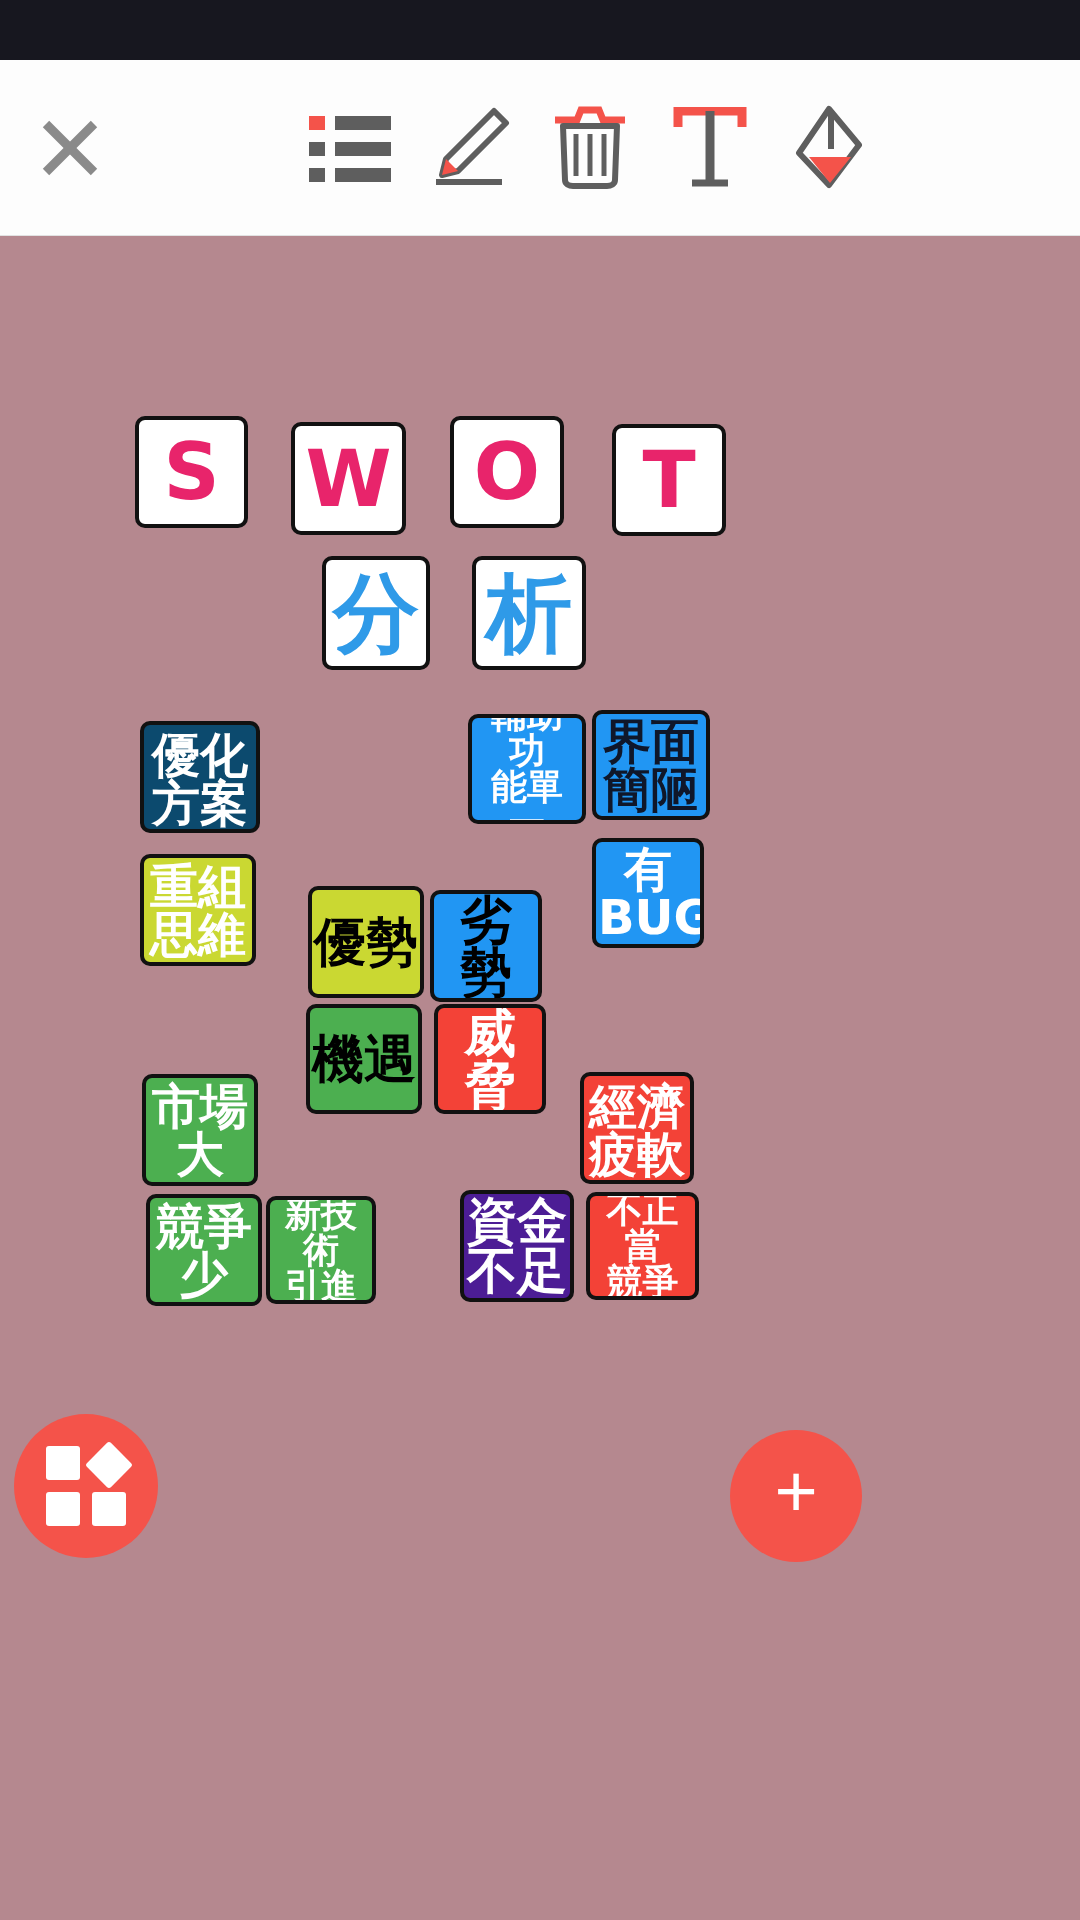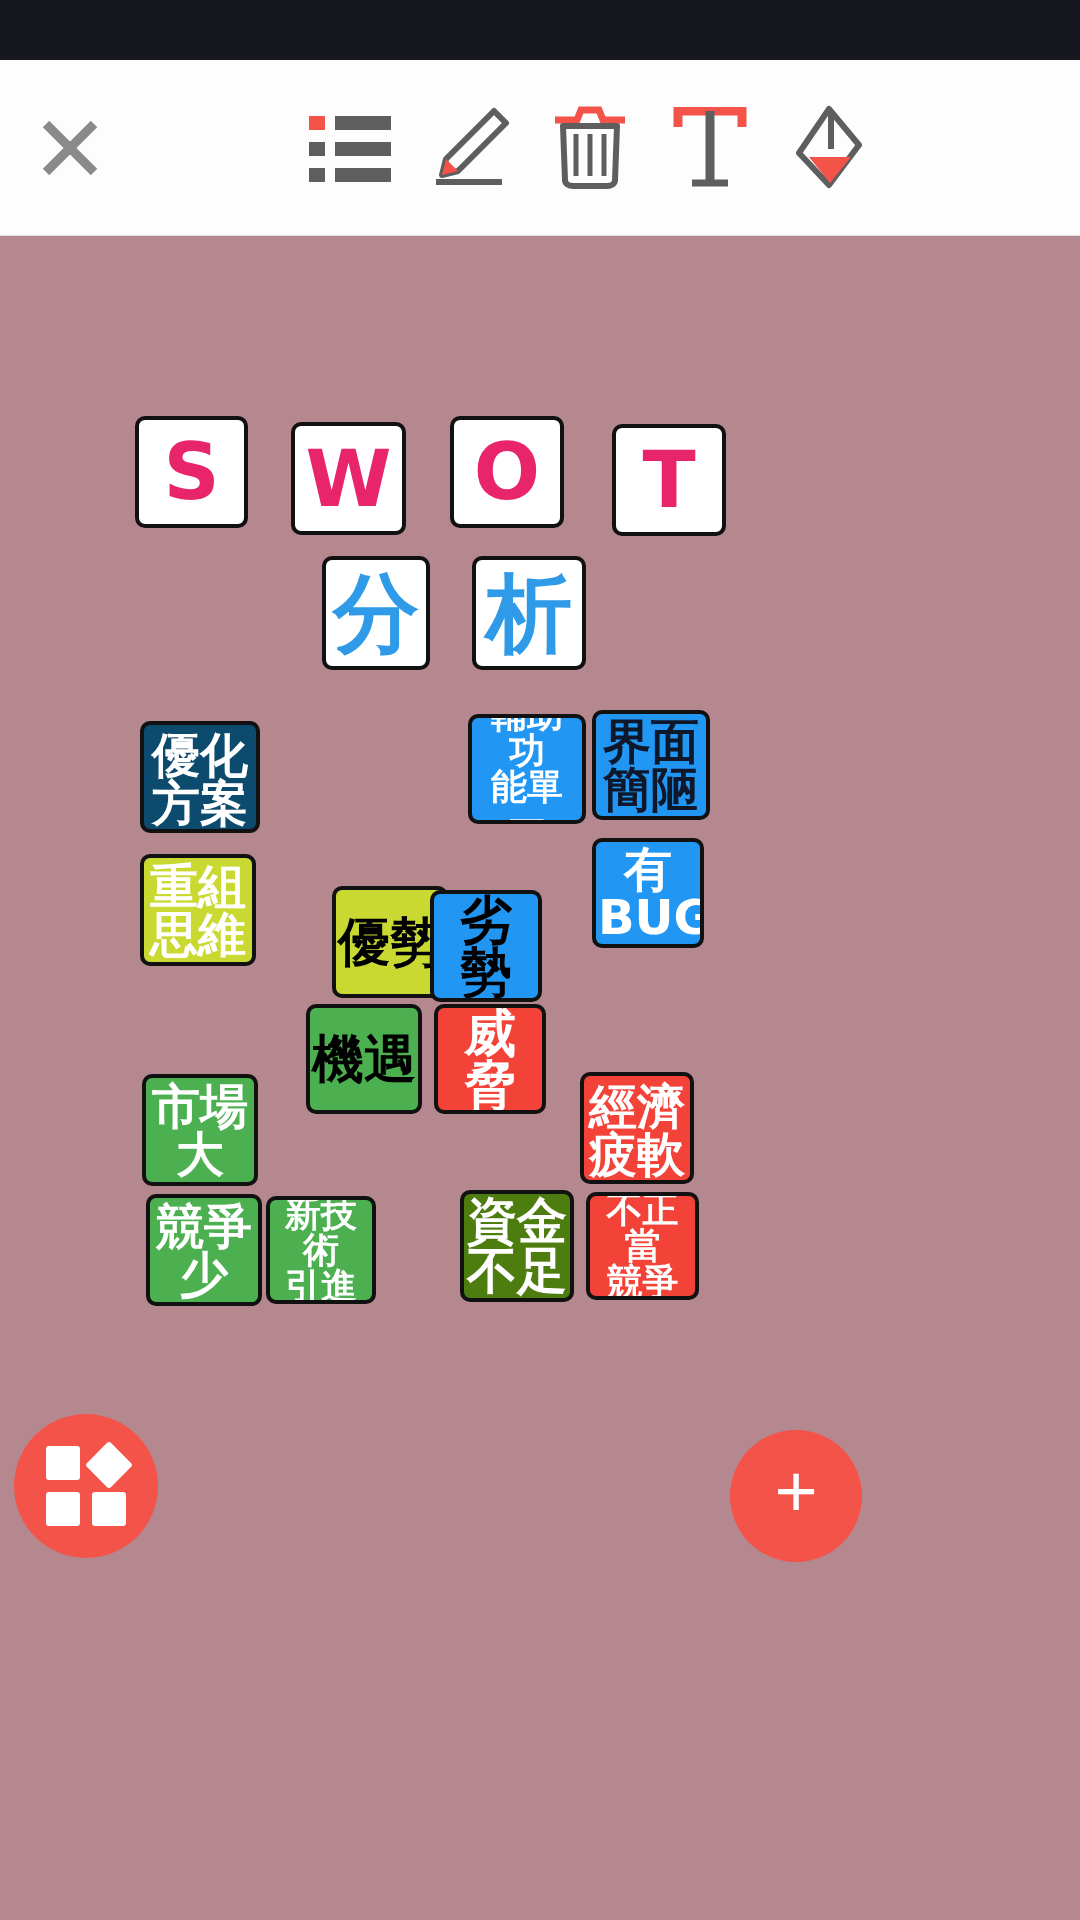--- a/index.html
+++ b/index.html
@@ -203,21 +203,21 @@
       </div>
       <div class="card" style="left: 468px; top: 478px; width: 118px; height: 110px; background: rgb(33, 150, 243); color: rgb(255, 255, 255); font-size: 36px;">
         <span>輔助功<br>能單一</span>
       </div>
       <div class="card" style="left: 592px; top: 474px; width: 118px; height: 110px; background: rgb(33, 150, 243); color: #0f172a; font-size: 48px;">
         <span>界面<br>簡陋</span>
       </div>
       <div class="card" style="left: 592px; top: 602px; width: 112px; height: 110px; background: rgb(33, 150, 243); color: rgb(255, 255, 255); font-size: 48px;">
         <span>有<br>BUG</span>
       </div>
-      <div class="card" style="left: 308px; top: 650px; width: 116px; height: 112px; background: rgb(202, 216, 50); color: rgb(0, 0, 0); font-size: 52px; margin-left: 24px;">
+      <div class="card" style="left: 308px; top: 650px; width: 116px; height: 112px; background: rgb(202, 216, 50); color: rgb(0, 0, 0); font-size: 52px;">
         <span>優勢</span>
       </div>
       <div class="card" style="left: 430px; top: 654px; width: 112px; height: 112px; background: rgb(33, 150, 243); color: rgb(0, 0, 0); font-size: 52px;">
         <span>劣勢</span>
       </div>
       <div class="card" style="left: 306px; top: 768px; width: 116px; height: 110px; background: rgb(76, 175, 80); color: rgb(0, 0, 0); font-size: 52px;">
         <span>機遇</span>
       </div>
       <div class="card" style="left: 434px; top: 768px; width: 112px; height: 110px; background: rgb(243, 66, 55); color: #ffffff; font-size: 52px;">
         <span>威脅</span>
@@ -227,21 +227,21 @@
       </div>
       <div class="card" style="left: 146px; top: 958px; width: 116px; height: 112px; background: rgb(76, 175, 80); color: rgb(255, 255, 255); font-size: 48px;">
         <span>競爭<br>少</span>
       </div>
       <div class="card" style="left: 266px; top: 960px; width: 110px; height: 108px; background: rgb(76, 175, 80); color: rgb(255, 255, 255); font-size: 36px;">
         <span>新技術<br>引進</span>
       </div>
       <div class="card" style="left: 580px; top: 836px; width: 114px; height: 112px; background: rgb(243, 66, 55); color: rgb(255, 255, 255); font-size: 48px; align-items: flex-end;">
         <span>經濟<br>疲軟</span>
       </div>
-      <div class="card" style="left: 460px; top: 954px; width: 114px; height: 112px; background: #4d7c0f; color: rgb(255, 255, 255); font-size: 50px;">
+      <div class="card" style="left: 460px; top: 954px; width: 114px; height: 112px; background: #4c1d95; color: rgb(255, 255, 255); font-size: 50px;">
         <span>資金<br>不足</span>
       </div>
       <div class="card" style="left: 586px; top: 956px; width: 113px; height: 108px; background: rgb(243, 66, 55); color: rgb(255, 255, 255); font-size: 36px; align-items: center;">
         <span>不正當<br>競爭</span>
       </div>
     </div>
 
   <div id="fab-shapes">
     <svg width="92" height="92" viewBox="0 0 92 92" aria-hidden="true">
       <rect x="6" y="6" width="34" height="34" rx="3" fill="#ffffff"></rect>

